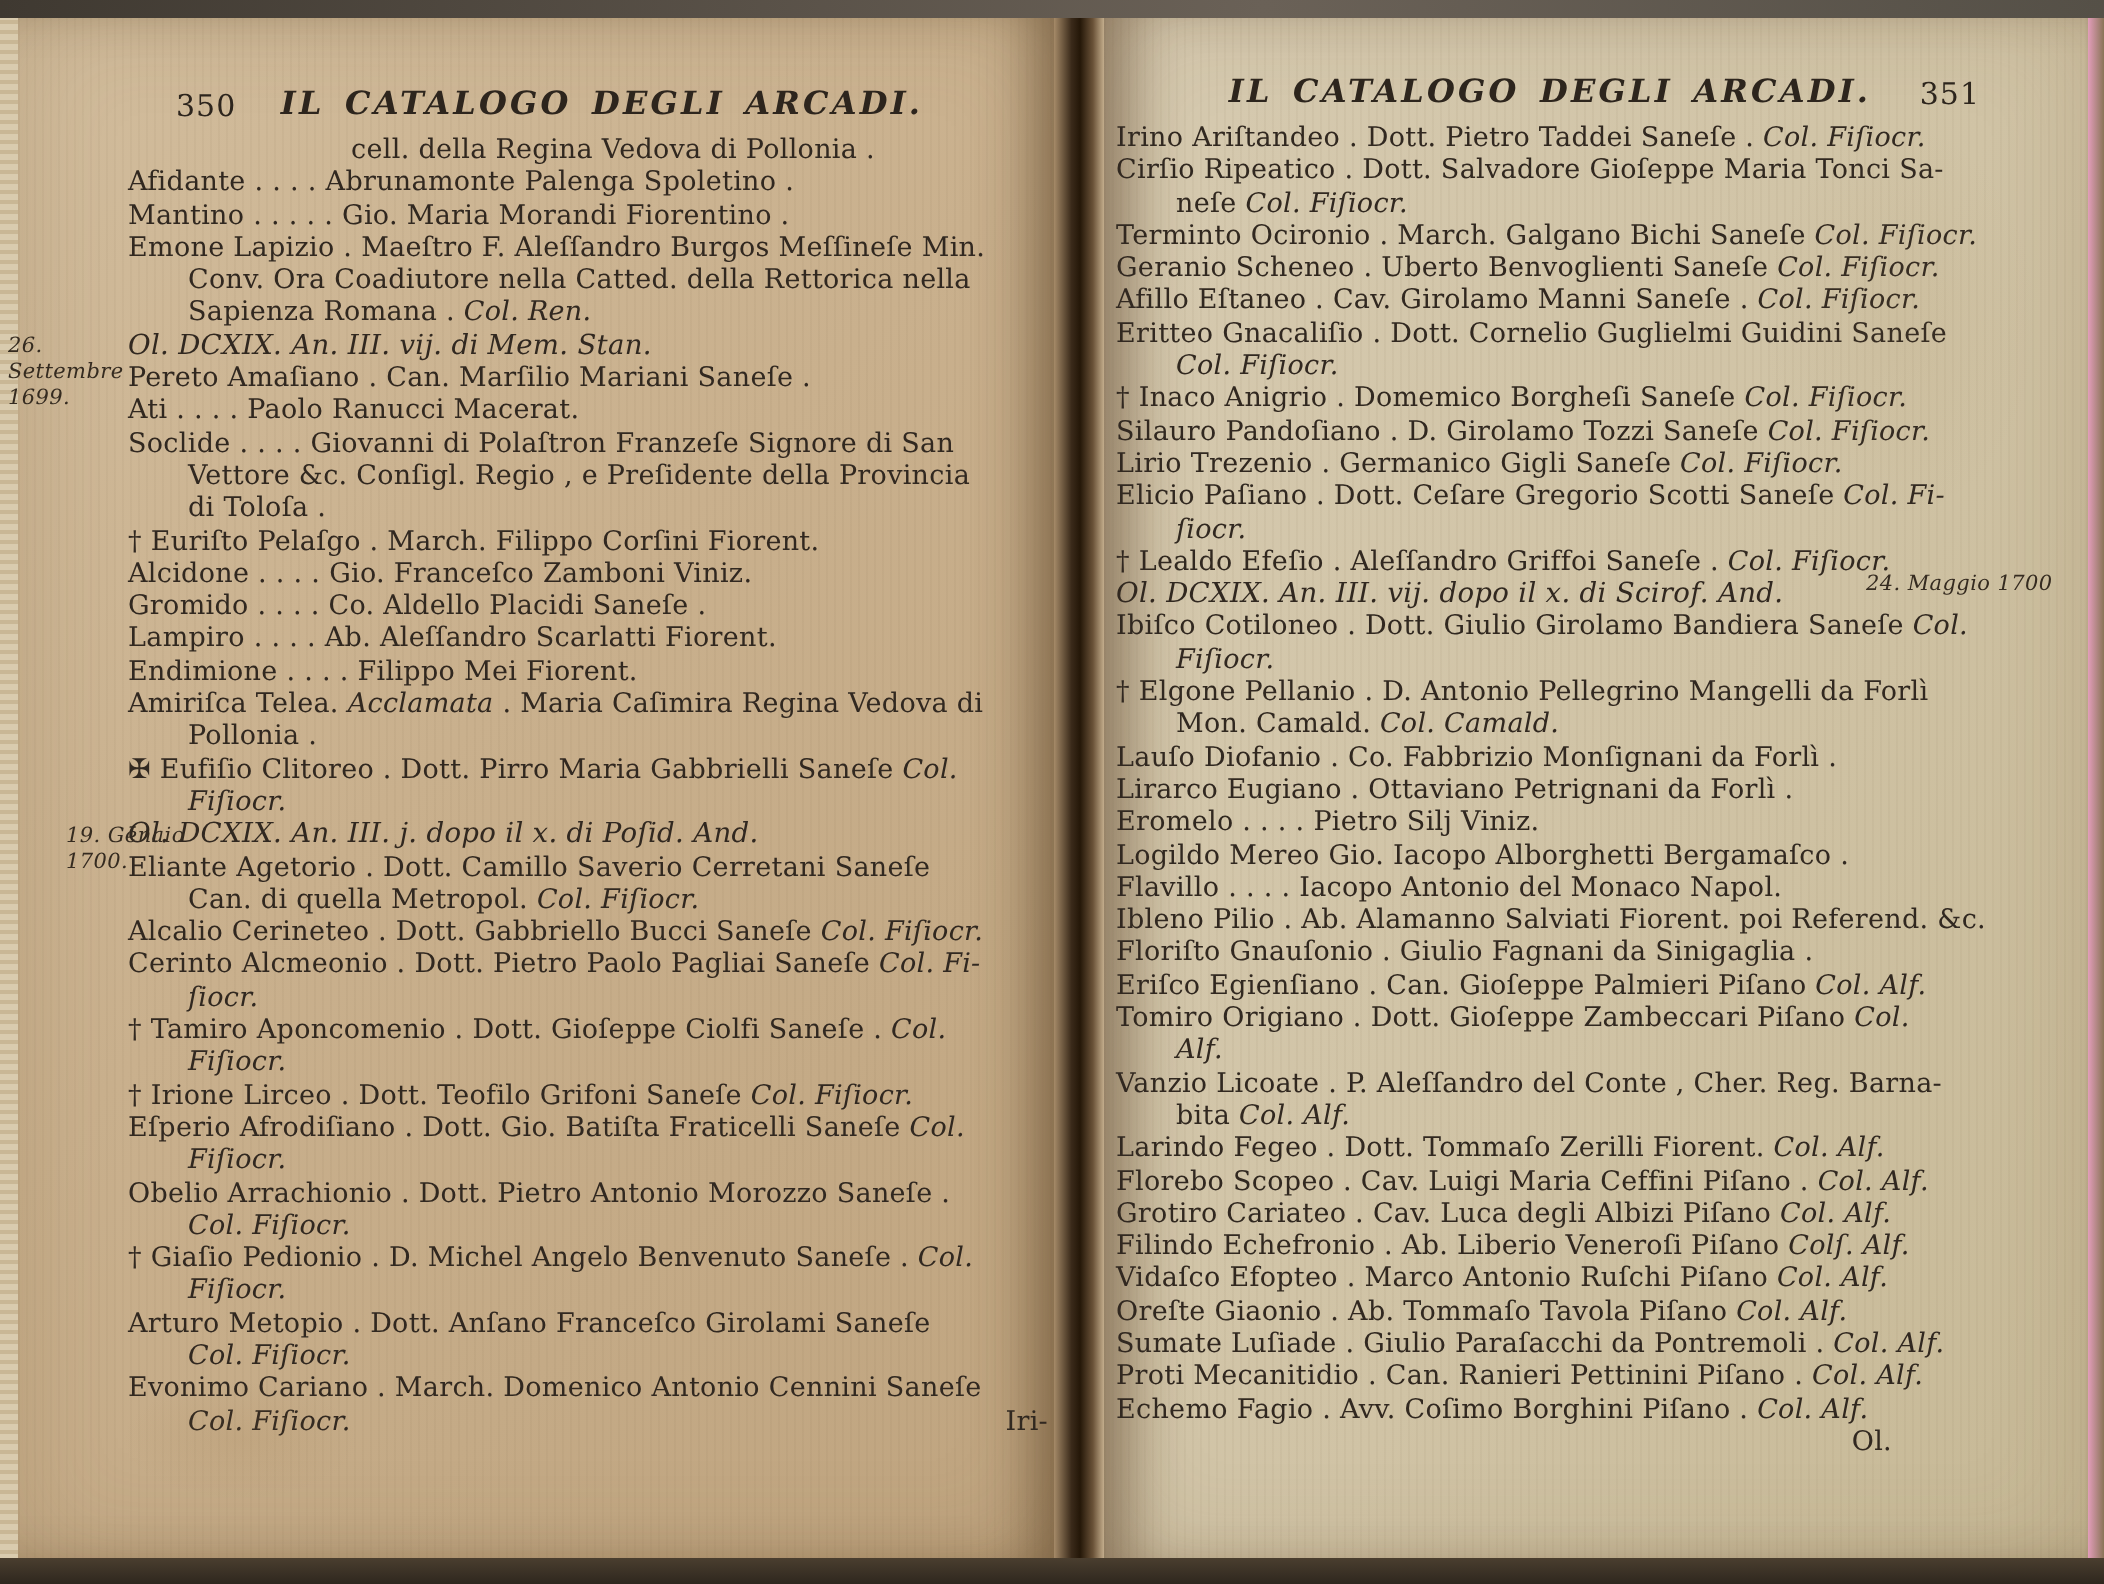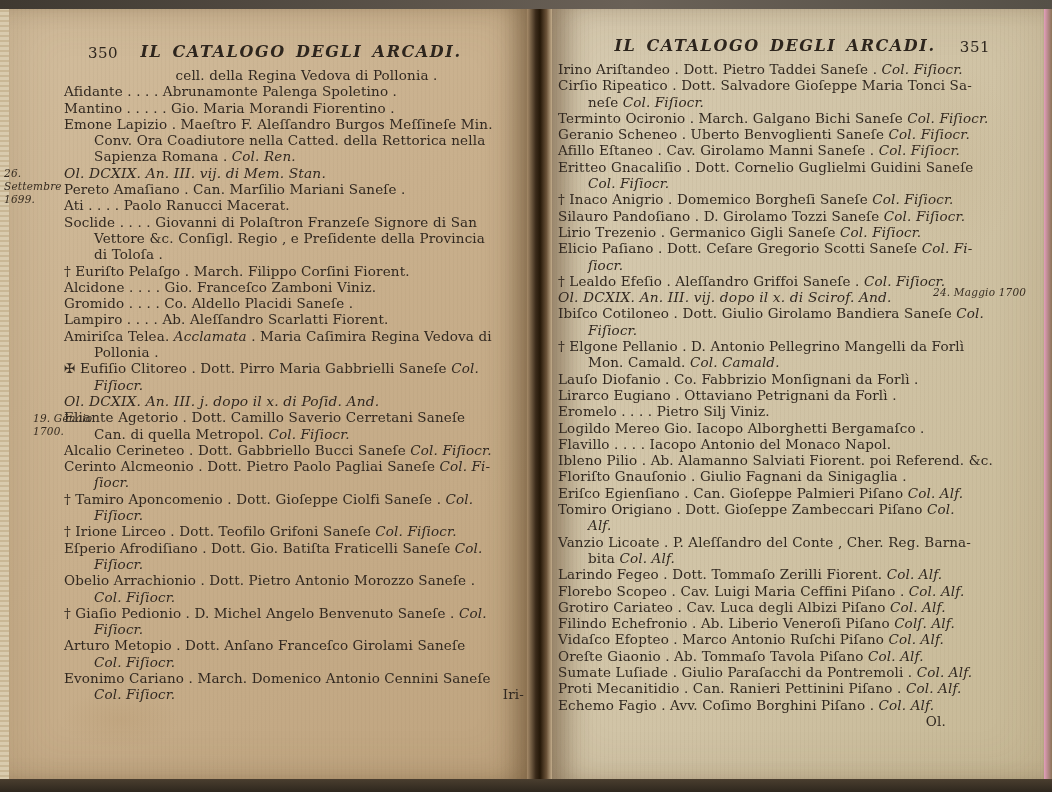--- a/index.html
+++ b/index.html
@@ -93,20 +93,21 @@
           <div class="line heading"><i>Ol. DCXIX. An. III. vij. di Mem. Stan.</i></div>
           <div class="line entry"><span>Pereto Amaſiano . Can. Marſilio Mariani Saneſe .</span></div>
           <div class="line entry"><span>Ati . . . . Paolo Ranucci Macerat.</span></div>
           <div class="line entry"><span>Soclide . . . . Giovanni di Polaſtron Franzeſe Signore di San</span></div>
           <div class="line cont"><span>Vettore &amp;c. Conſigl. Regio , e Preſidente della Provincia</span></div>
           <div class="line cont"><span>di Toloſa .</span></div>
           <div class="line entry"><span>† Euriſto Pelaſgo . March. Filippo Corſini Fiorent.</span></div>
           <div class="line entry"><span>Alcidone . . . . Gio. Franceſco Zamboni Viniz.</span></div>
           <div class="line entry"><span>Gromido . . . . Co. Aldello Placidi Saneſe .</span></div>
           <div class="line entry"><span>Lampiro . . . . Ab. Aleſſandro Scarlatti Fiorent.</span></div>
+          <div class="line entry"><span>Endimione . . . . Filippo Mei Fiorent.</span></div>
           <div class="line entry"><span>Amiriſca Telea. </span><i>Acclamata</i><span> . Maria Caſimira Regina Vedova di</span></div>
           <div class="line cont"><span>Pollonia .</span></div>
           <div class="line entry"><span>✠ Eufiſio Clitoreo . Dott. Pirro Maria Gabbrielli Saneſe </span><i>Col.</i></div>
           <div class="line cont"><i>Fiſiocr.</i></div>
           <div class="line heading"><i>Ol. DCXIX. An. III. j. dopo il x. di Poſid. And.</i></div>
           <div class="line entry"><span>Eliante Agetorio . Dott. Camillo Saverio Cerretani Saneſe</span></div>
           <div class="line cont"><span>Can. di quella Metropol. </span><i>Col. Fiſiocr.</i></div>
           <div class="line entry"><span>Alcalio Cerineteo . Dott. Gabbriello Bucci Saneſe </span><i>Col. Fiſiocr.</i></div>
           <div class="line entry"><span>Cerinto Alcmeonio . Dott. Pietro Paolo Pagliai Saneſe </span><i>Col. Fi-</i></div>
           <div class="line cont"><i>ſiocr.</i></div>

